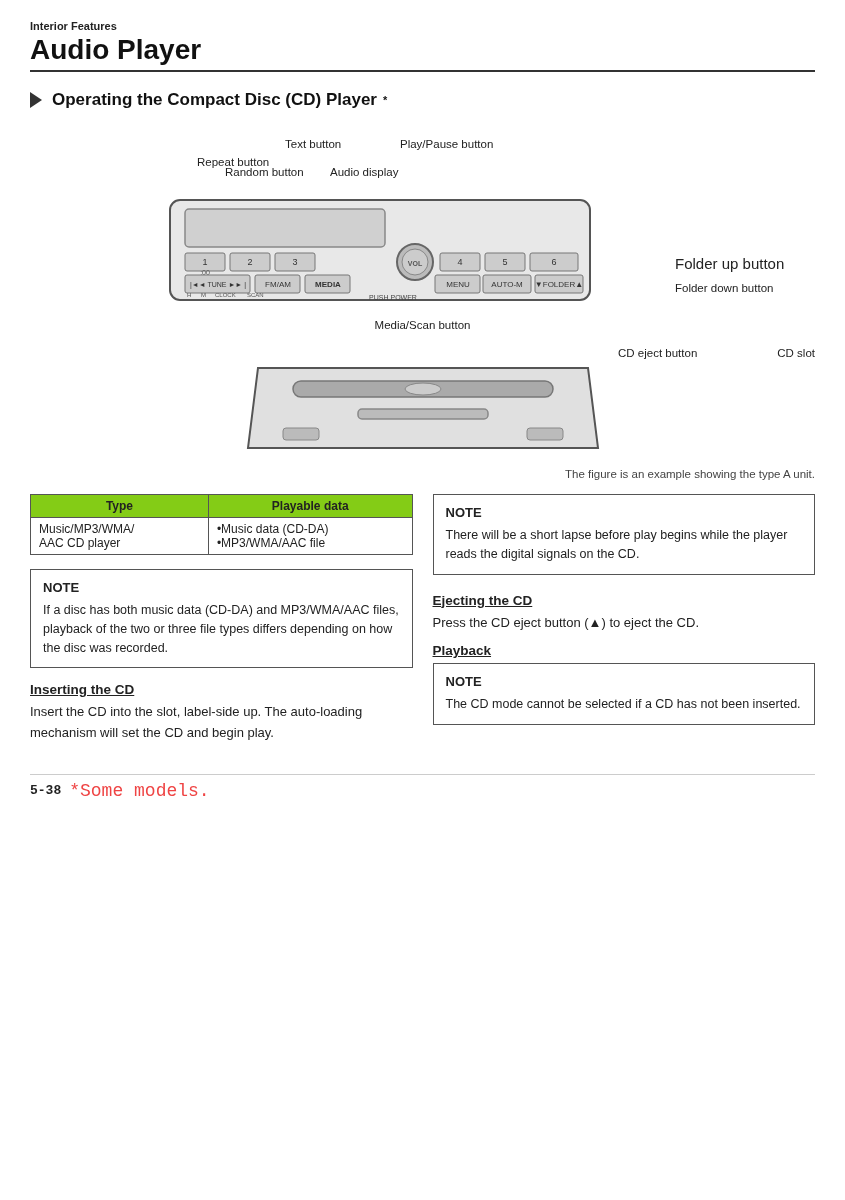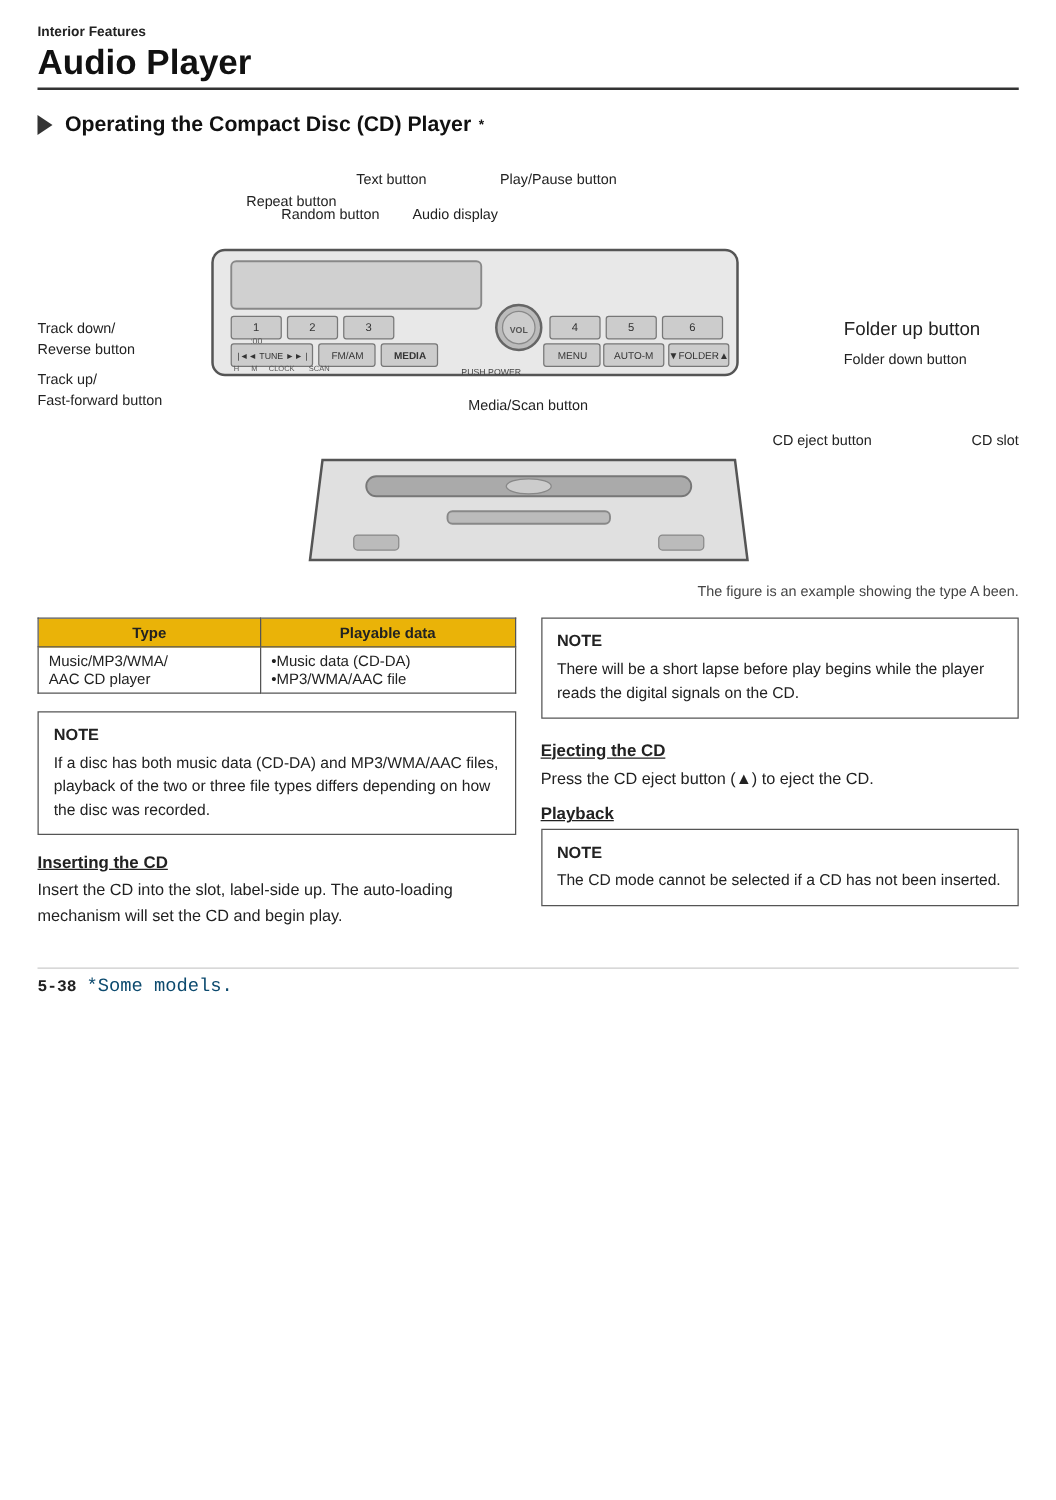--- a/index.html
+++ b/index.html
@@ -73,21 +73,21 @@
     .playable-table {
       border-collapse: collapse;
       width: 100%;
       font-size: 12px;
       margin-bottom: 14px;
     }
     .playable-table th {
       border: 1.5px solid #555;
       padding: 4px 8px;
       text-align: center;
-      background: #eab308;
+      background: #84cc16;
       font-weight: bold;
     }
     .playable-table td {
       border: 1.5px solid #555;
       padding: 4px 8px;
       vertical-align: top;
     }
 
     
     .note-box {
@@ -127,22 +127,22 @@
       margin-top: 20px;
       border-top: 1px solid #ccc;
       padding-top: 6px;
       font-family: Liberation Mono, monospace;
     }
     .page-number {
       font-size: 13px;
       font-weight: bold;
     }
     .footer-note {
-      font-size: 15px;
-      color: #0c4a6e;
+      font-size: 18px;
+      color: #ef4444;
     }
 
     
     .diagram-full {
       position: relative;
       width: 100%;
       margin-bottom: 10px;
     }
 
     .top-labels {
@@ -225,24 +225,20 @@
   <div class="top-labels">
     <span class="top-label" style="left:167px; top:0;margin-top:18px;">Repeat button</span>
     <span class="top-label" style="left:255px; top:0;">Text button</span>
     <span class="top-label" style="left:370px; top:0;">Play/Pause button</span>
     <span class="top-label" style="left:195px; top:28px;">Random button</span>
     <span class="top-label" style="left:300px; top:28px;">Audio display</span>
   </div>
 
   <div class="unit-wrapper" style="position:relative; height:120px;">
 
-    <div class="side-labels-left" style="top: 60px;">
-      <div class="side-label-item" style="font-size:11.5px;">Track down/<br>Reverse button</div>
-      <div class="side-label-item" style="font-size:11.5px;">Track up/<br>Fast-forward button</div>
-    </div>
 
     <div style="position:absolute; left:135px; top:0; width:430px;">
       <svg width="430" height="115">
 
         <rect x="5" y="5" width="420" height="100" rx="10" ry="10" fill="#e8e8e8" stroke="#555" stroke-width="2"></rect>
 
         <rect x="20" y="14" width="200" height="38" rx="4" fill="#d0d0d0" stroke="#888" stroke-width="1.5"></rect>
 
         <rect x="20" y="58" width="40" height="18" rx="2" fill="#ccc" stroke="#777" stroke-width="1"></rect>
         <text x="40" y="70" text-anchor="middle" font-size="9" fill="#333">1</text>
@@ -320,21 +316,21 @@
 
       <rect x="120" y="46" width="130" height="10" rx="4" fill="#bbb" stroke="#888" stroke-width="1.5"></rect>
 
       <rect x="45" y="65" width="36" height="12" rx="3" fill="#bbb" stroke="#888" stroke-width="1"></rect>
 
       <rect x="289" y="65" width="36" height="12" rx="3" fill="#bbb" stroke="#888" stroke-width="1"></rect>
     </svg>
   </div>
 </div>
 
-<div class="diagram-caption">The figure is an example showing the type A been.</div>
+<div class="diagram-caption">The figure is an example showing the type A unit.</div>
 
 <div class="two-col">
 
   <div class="col-left">
 
     <table class="playable-table">
       <thead>
         <tr>
           <th>Type</th>
           <th>Playable data</th>

